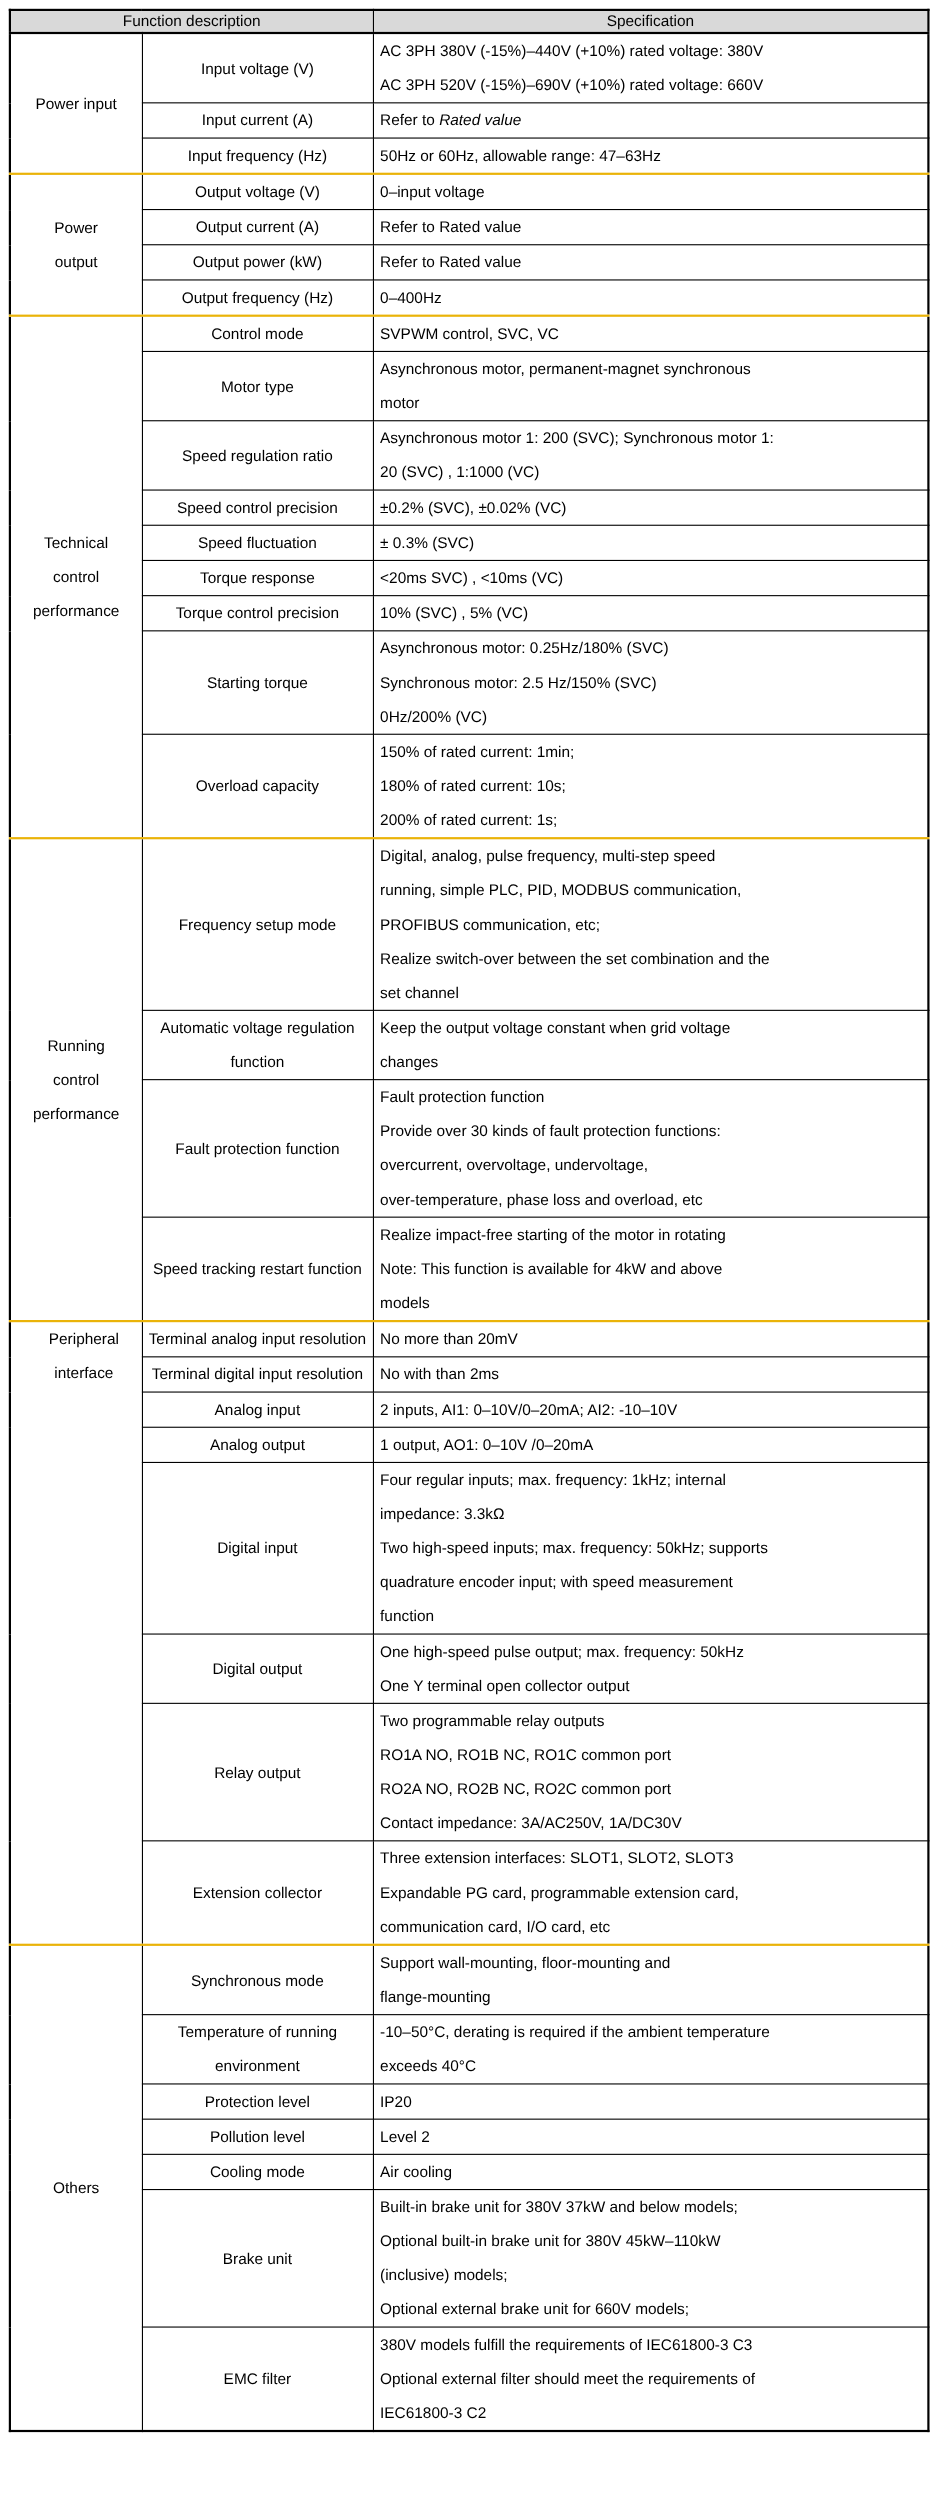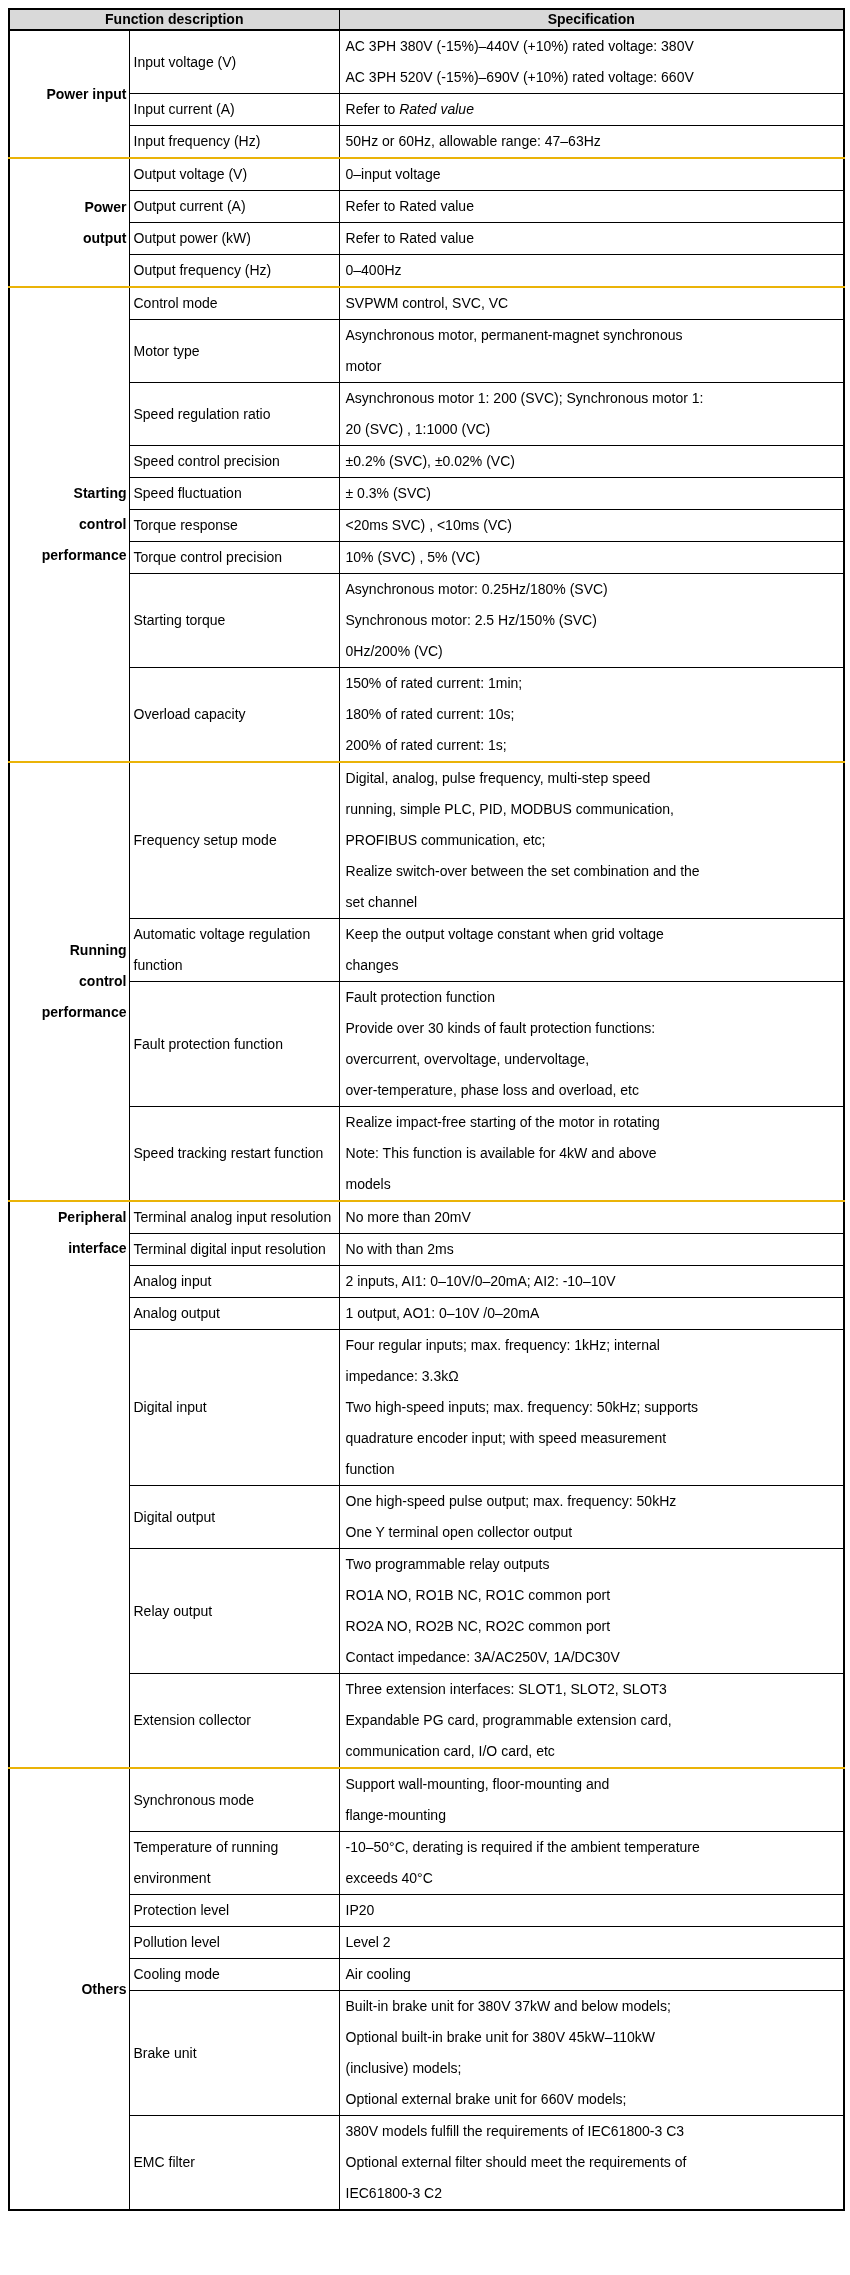--- a/index.html
+++ b/index.html
@@ -19,35 +19,34 @@
   th, td {
     border: 1px solid #000;
     font-size: 14px;
     padding: 0;
     vertical-align: middle;
     overflow: hidden;
     word-wrap: break-word;
   }
   thead th {
     background: #d9d9d9;
-    font-weight: bold;
+    font-weight: normal;
     height: 19px;
     line-height: 19px;
     text-align: center;
     border-bottom: 2px solid #000;
   }
   td.cat {
-    text-align: right;
+    text-align: center;
     padding: 0 2px;
-    font-weight: bold;
   }
   td.cat.vtop { vertical-align: top; padding-left: 16px; }
   td.cat .line { line-height: 31px; }
   td.label {
-    text-align: left;
+    text-align: center;
     line-height: 31px;
     padding: 0 4px;
   }
   td.spec { padding: 0 4px 0 6px; }
   td.spec .line {
     line-height: 31px;
     text-align: left;
     white-space: normal;
   }
   tr.section-start td { border-top: 2px solid #eab308; }
@@ -113,21 +112,21 @@
         </td>
       </tr>
       <tr>
         <td class="label">Output frequency (Hz)</td>
         <td class="spec">
           <div class="line">0–400Hz</div>
         </td>
       </tr>
       <tr class="section-start">
         <td class="cat" rowspan="9">
-          <div class="line">Starting</div>
+          <div class="line">Technical</div>
           <div class="line">control</div>
           <div class="line">performance</div>
         </td>
         <td class="label">Control mode</td>
         <td class="spec">
           <div class="line">SVPWM control, SVC, VC</div>
         </td>
       </tr>
       <tr>
         <td class="label">Motor type</td>

